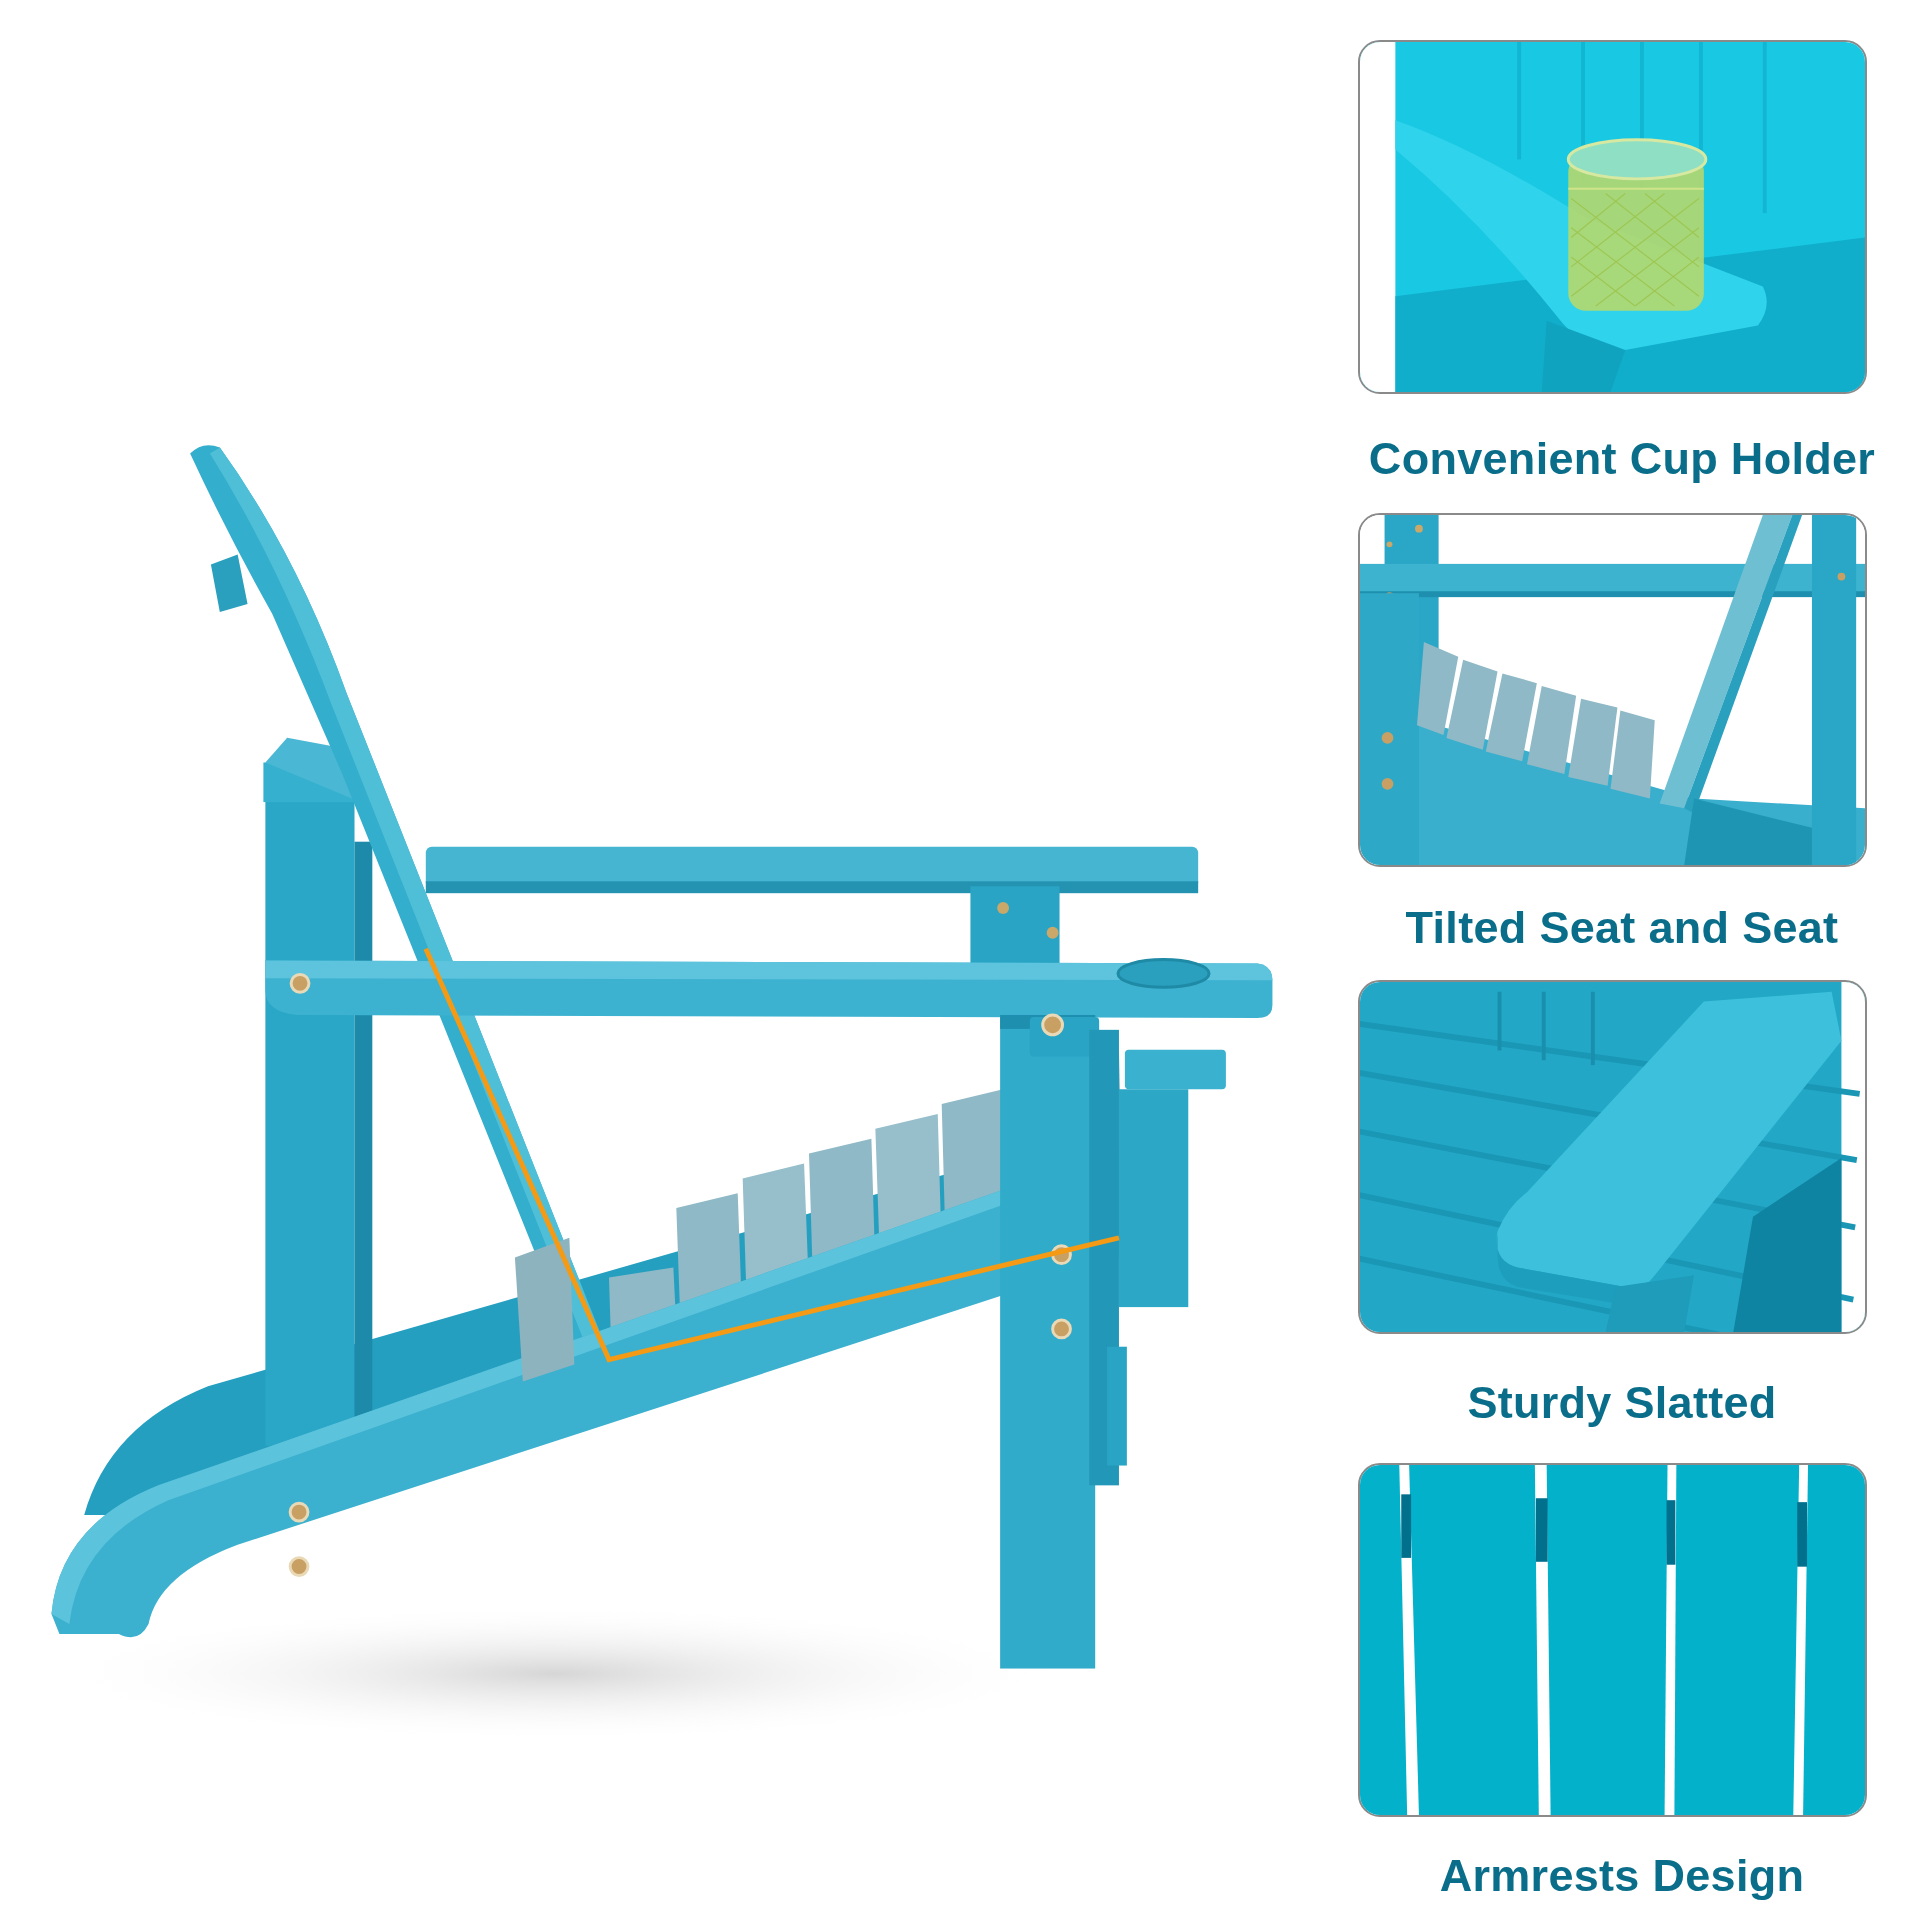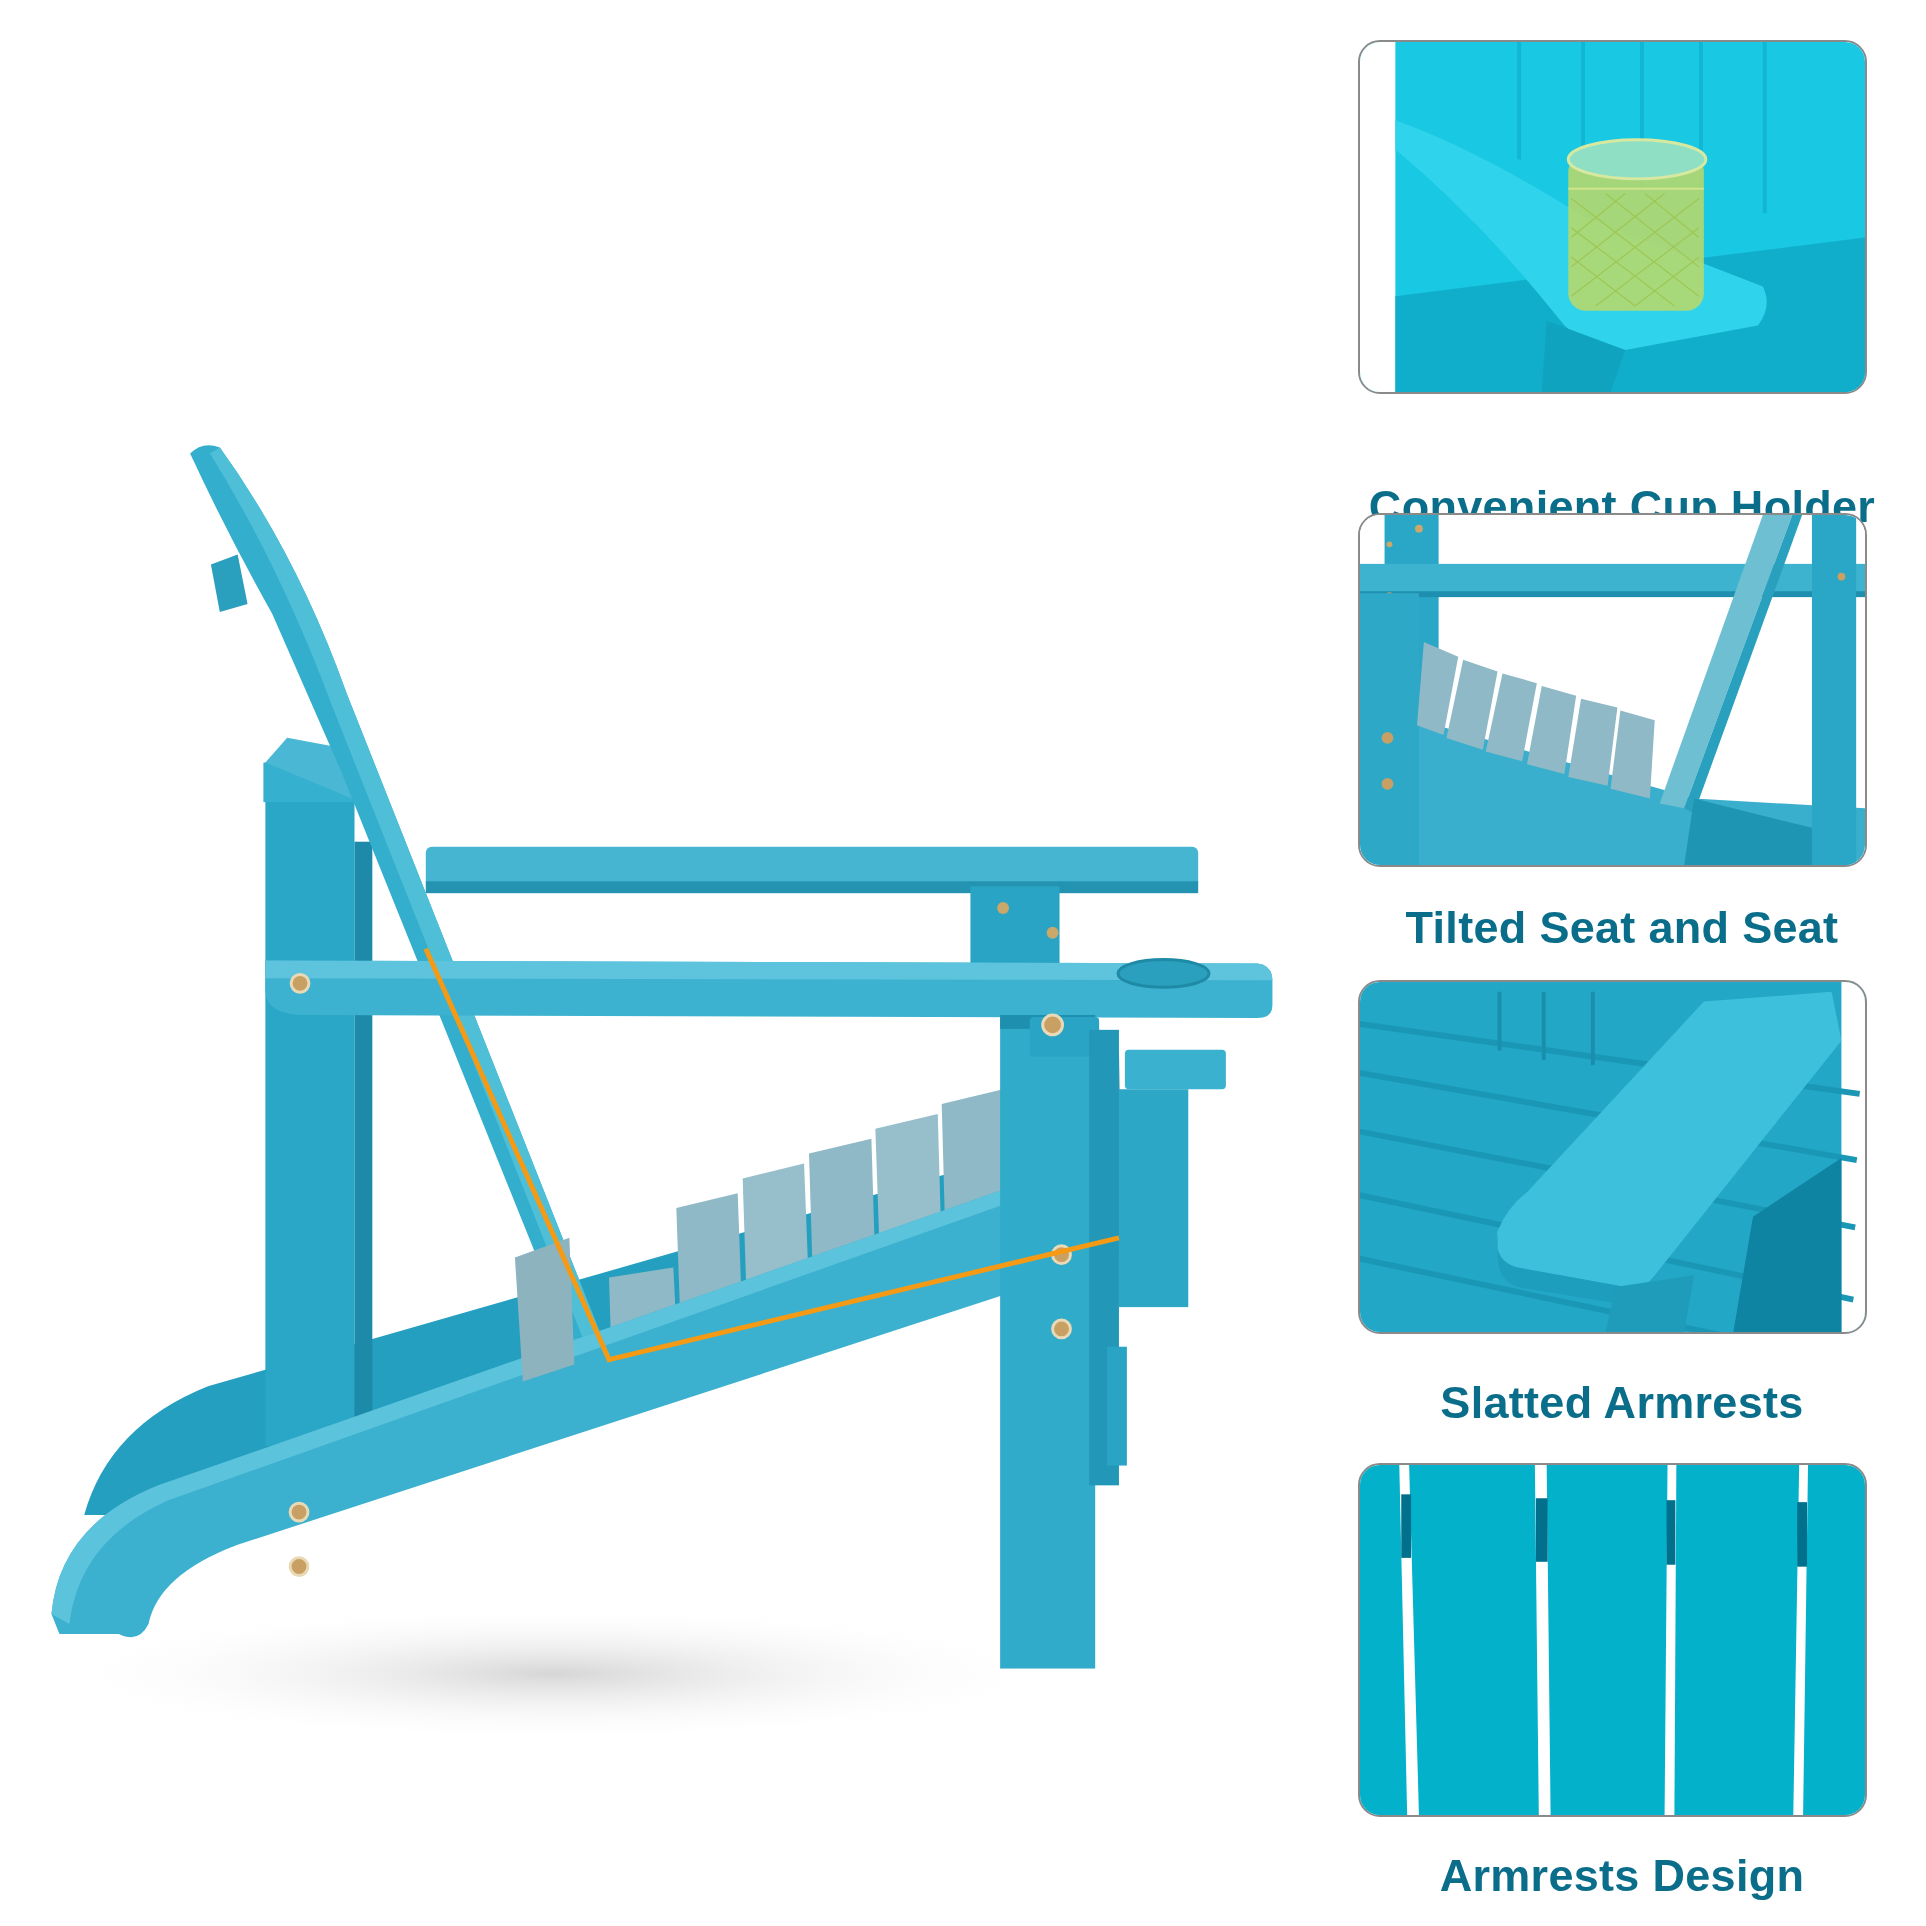--- a/index.html
+++ b/index.html
@@ -108,21 +108,21 @@
       <rect x="212" y="115" width="138" height="160" rx="18" fill="#b5d86e" opacity="0.9"></rect>
       <ellipse cx="282" cy="120" rx="70" ry="20" fill="#8fdfc4" stroke="#d7e8a0" stroke-width="3"></ellipse>
       <path d="M212 150 L350 150" stroke="#cfe48a" stroke-width="2"></path>
       <g stroke="#9cc24a" stroke-width="1.2" opacity="0.8">
         <path d="M215 160 L345 260 M215 190 L320 270 M215 220 L280 270 M250 155 L345 230 M290 155 L345 200"></path>
         <path d="M345 160 L215 260 M345 190 L240 270 M345 220 L280 270 M310 155 L215 230 M270 155 L215 200"></path>
       </g>
     </g>
   </svg>
 </div>
-<div class="caption" style="top:436px;color:#0a6e8a;margin-top:48px;">Convenient Cup Holder</div>
+<div class="caption" style="top:436px;color:#0a6e8a;">Convenient Cup Holder</div>
 
 <div class="panel" style="top:513px;">
   <svg viewBox="0 0 514 358" preserveAspectRatio="none">
     <rect width="514" height="358" fill="#ffffff"></rect>
     <rect x="25" y="0" width="55" height="358" fill="#2aa6c6"></rect>
     <rect x="0" y="50" width="514" height="30" fill="#3eb3d0"></rect>
     <rect x="0" y="78" width="514" height="6" fill="#1e8fae"></rect>
     <circle cx="60" cy="14" r="4" fill="#c9a86a"></circle>
       <circle cx="30" cy="30" r="3" fill="#c9a86a"></circle>
     <circle cx="30" cy="85" r="6" fill="#c8a064"></circle>
@@ -166,21 +166,21 @@
         <rect x="185" y="10" width="4" height="70"></rect>
         <rect x="235" y="10" width="4" height="75"></rect>
     </g>
     <path d="M400 240 L490 180 L490 358 L380 358 Z" fill="#0f83a2"></path>
 
     <path d="M350 20 L480 10 L490 60 L300 300 Q290 315 270 312 L160 292 Q135 285 140 255 Q150 230 170 215 Z" fill="#3dc0db"></path>
     <path d="M140 258 Q135 285 160 292 L270 312 L270 330 L160 312 Q140 305 140 280 Z" fill="#1e9ebd"></path>
     <path d="M260 312 L340 300 L330 358 L250 358 Z" fill="#1f9cba"></path>
   </svg>
 </div>
-<div class="caption" style="top:1380px;color:#0a6e8a;">Slatted Armrests</div>
+<div class="caption" style="top:1380px;color:#0a6e8a;">Sturdy Slatted</div>
 
 <div class="panel" style="top:1463px;">
   <svg viewBox="0 0 514 358" preserveAspectRatio="none">
     <rect width="514" height="358" fill="#03b1cb"></rect>
     <g fill="#ffffff">
       <path d="M40 0 L50 0 L60 358 L48 358 Z"></path>
       <path d="M178 0 L190 0 L194 358 L182 358 Z"></path>
       <path d="M313 0 L322 0 L320 358 L310 358 Z"></path>
       <path d="M447 0 L456 0 L451 358 L441 358 Z"></path>
     </g>

